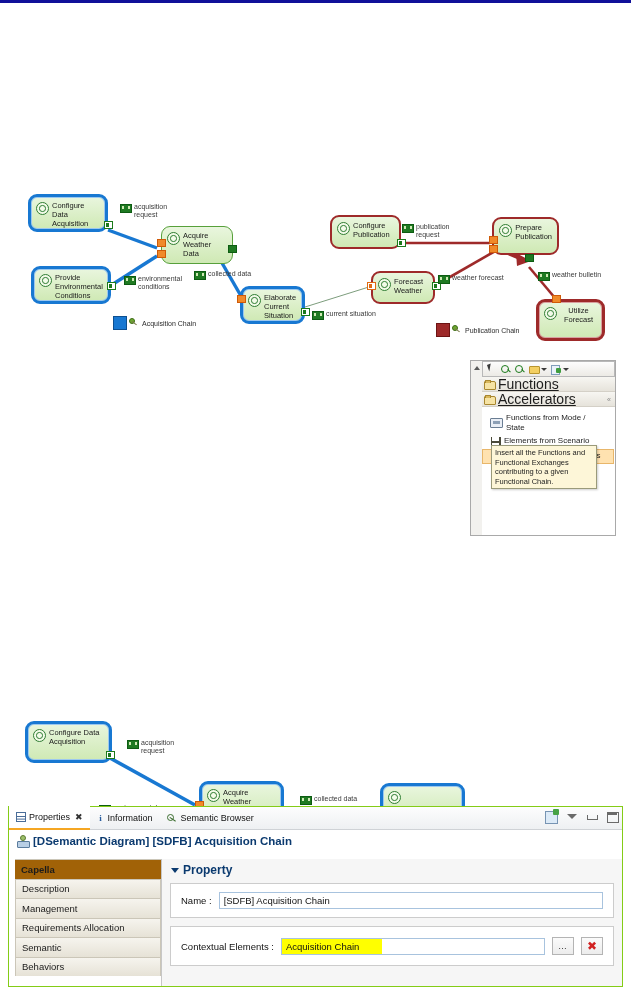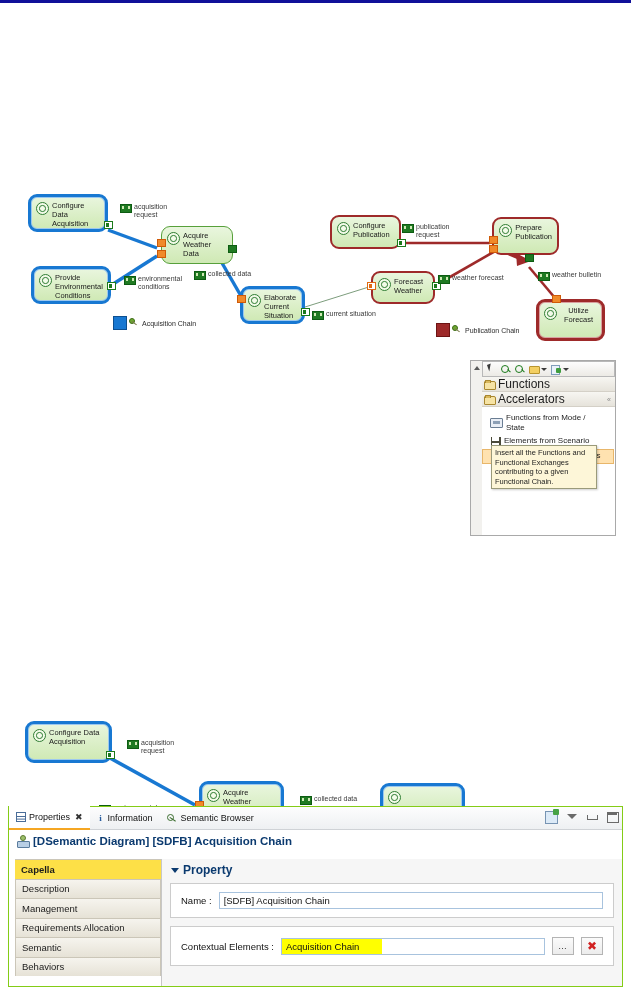--- a/index.html
+++ b/index.html
@@ -101,21 +101,21 @@
   .tbi.folder:before{content:"";position:absolute;left:0.5px;top:2px;width:9px;height:6.5px;background:#f3cf62;border:1px solid #b8952e;border-radius:1px;}
   .tbi.newfile:before{content:"";position:absolute;left:1px;top:1px;width:7px;height:8.5px;background:#eaf2fb;border:1px solid #7f9dbb;}
   .tbi.newfile:after{content:"";position:absolute;left:5.5px;top:4.5px;width:5px;height:5px;background:#3f9d3f;border-radius:1px;}
   .tbarrow{width:0;height:0;border-left:3px solid transparent;border-right:3px solid transparent;border-top:3.5px solid #3a3a3a;margin-left:-1px;}
 
   .pal-group{height:15px;box-sizing:border-box;display:flex;align-items:center;gap:3px;padding:0 2px;
     background:linear-gradient(180deg,#f7f6f2,#e6e3db);border-bottom:1px solid #d4d0c7;}
   .pal-group .fold{width:11px;height:9px;position:relative;flex:0 0 auto;}
   .pal-group .fold:before{content:"";position:absolute;left:0;top:1px;width:10px;height:7px;background:#f6e3a4;border:1px solid #a9872f;border-radius:1px 2px 1px 1px;}
   .pal-group .fold:after{content:"";position:absolute;left:0.5px;top:0;width:4.5px;height:2px;background:#d9b85c;border:1px solid #a9872f;border-bottom:none;border-radius:1px 1px 0 0;}
-  .pal-group .gtxt{font-size:12px;color:#1d1d1d;}
+  .pal-group .gtxt{font-size:14px;color:#1d1d1d;text-decoration:underline;}
   .pal-group .dots{margin-left:auto;font-size:7px;color:#8a8a8a;padding-right:3px;letter-spacing:-1px;}
 
   .pal-item{box-sizing:border-box;display:flex;align-items:flex-start;gap:3px;padding:1px 2px 1px 8px;}
   .pal-item .itxt{font-size:8px;line-height:9.5px;color:#1d1d1d;white-space:pre-line;}
   .pal-item.active{background:#ffe2b0;border:1px solid #e8b66a;}
   .ico-modestate{flex:0 0 auto;width:11px;height:8px;margin-top:1.5px;background:#e9eef5;border:1px solid #6a7d93;border-radius:1px;position:relative;}
   .ico-modestate:after{content:"";position:absolute;left:1.5px;top:1.5px;width:7px;height:3.5px;background:#8c9fb5;}
   .ico-scenario{flex:0 0 auto;width:11px;height:9px;margin-top:1px;position:relative;}
   .ico-scenario:before{content:"";position:absolute;left:0.5px;top:0;width:1.5px;height:9px;background:#4a4a3a;}
   .ico-scenario:after{content:"";position:absolute;right:0.5px;top:0;width:1.5px;height:9px;background:#4a4a3a;}
@@ -159,21 +159,21 @@
   .ico-diagram{width:12px;height:12px;position:relative;}
   .ico-diagram:before{content:"";position:absolute;left:4px;top:0;width:4px;height:4px;border-radius:50%;background:#9dc06a;border:1px solid #5c7a33;}
   .ico-diagram:after{content:"";position:absolute;left:0.5px;top:6px;width:11px;height:5px;background:#b9cfe5;border:1px solid #5a7c9d;border-radius:1px;}
   .prop-title .ttxt{font-size:11.5px;font-weight:bold;color:#0b3a6f;}
 
   .prop-body{position:absolute;left:0;right:0;top:52px;bottom:0;display:flex;}
   .prop-side{width:152px;flex:0 0 auto;background:#ffffff;padding-left:6px;box-sizing:border-box;}
   .side-tab{height:19.5px;box-sizing:border-box;display:flex;align-items:center;padding-left:6px;
     font-size:9.5px;color:#1b1b1b;background:linear-gradient(180deg,#f6f4ee,#e6e2d6);
     border:1px solid #cbc6b8;border-bottom:none;}
-  .side-tab.active{background:#fde047;border:none;border-top:1px solid #cbc6b8;font-weight:bold;}
+  .side-tab.active{background:#a16207;border:none;border-top:1px solid #cbc6b8;font-weight:bold;}
 
   .prop-main{flex:1 1 auto;background:#f6f6f6;border-left:1px solid #c7c7c7;position:relative;}
   .prop-section{display:flex;align-items:center;gap:4px;padding:4px 0 4px 9px;}
   .prop-section .arrow{width:0;height:0;border-left:4px solid transparent;border-right:4px solid transparent;border-top:5px solid #0b3a6f;}
   .prop-section .stxt{font-size:12px;font-weight:bold;color:#0b3a6f;}
 
   .field-group{margin:2px 8px 0 8px;background:#ffffff;border:1px solid #cccccc;padding:8px 10px;}
   .field-row{display:flex;align-items:center;gap:7px;}
   .field-label{font-size:9.5px;color:#111;white-space:nowrap;}
   .field-input{flex:1 1 auto;height:17px;box-sizing:border-box;border:1px solid #a8c3de;background:#ffffff;

